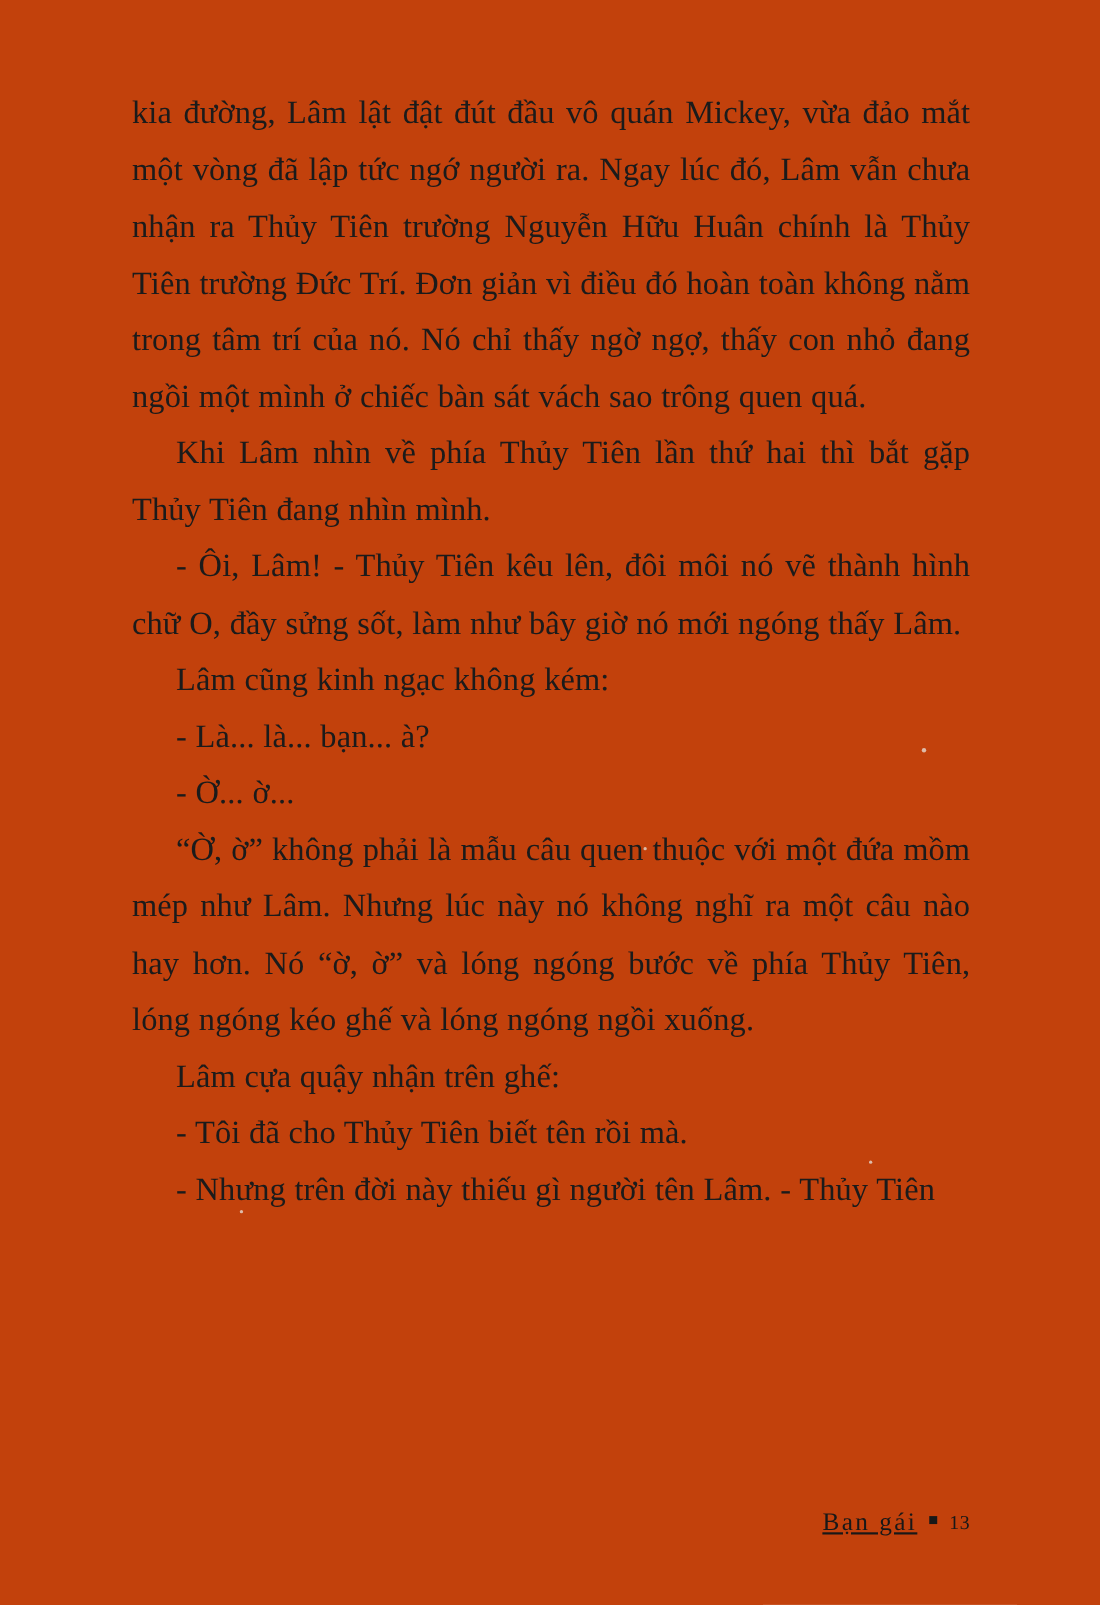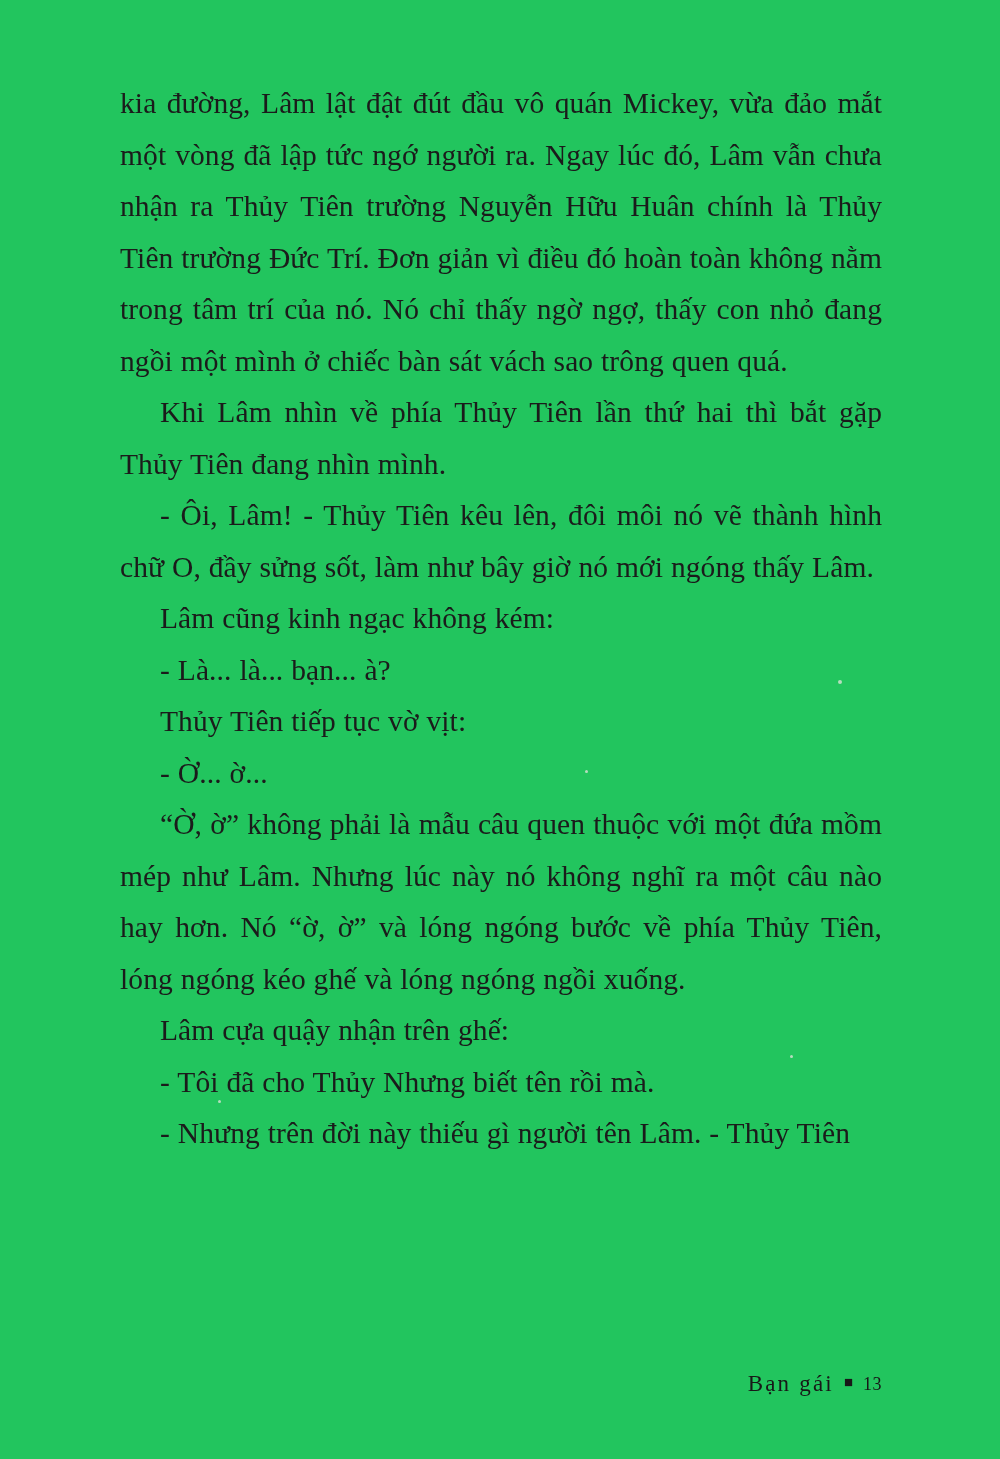--- a/index.html
+++ b/index.html
@@ -13,21 +13,21 @@
     position: relative;
     font-family: "Liberation Serif", serif;
     color: #1b1b1b;
     overflow: hidden;
   }
   .page {
     position: absolute;
     top: 0; left: 0;
     width: 1000px;
     height: 1459px;
-    background: #22c55e;
+    background: #c2410c;
   }
   .text-block {
     position: absolute;
     top: 78px;
     left: 120px;
     width: 762px;
   }
   p.para {
     margin: 0;
     font-size: 29.5px;
@@ -50,20 +50,21 @@
     right: 118px;
     display: flex;
     align-items: center;
     gap: 10px;
     font-family: "Liberation Serif", serif;
   }
   .footer .book-title {
     font-size: 23px;
     letter-spacing: 2.2px;
     color: #181818;
+    text-decoration: underline;
   }
   .footer .sep {
     font-size: 15px;
     line-height: 1;
     color: #181818;
     transform: translateY(-2px);
   }
   .footer .page-num {
     font-size: 18px;
     letter-spacing: 0.5px;
@@ -86,25 +87,24 @@
   <div class="speck" style="left:585px; top:770px; width:3px; height:3px;"></div>
   <div class="speck" style="left:218px; top:1100px; width:3px; height:3px;"></div>
   <div class="speck" style="left:790px; top:1055px; width:3px; height:3px;"></div>
 
   <div class="text-block">
     <p class="para first">kia đường, Lâm lật đật đút đầu vô quán Mickey, vừa đảo mắt một vòng đã lập tức ngớ người ra. Ngay lúc đó, Lâm vẫn chưa nhận ra Thủy Tiên trường Nguyễn Hữu Huân chính là Thủy Tiên trường Đức Trí. Đơn giản vì điều đó hoàn toàn không nằm trong tâm trí của nó. Nó chỉ thấy ngờ ngợ, thấy con nhỏ đang ngồi một mình ở chiếc bàn sát vách sao trông quen quá.</p>
     <p class="para">Khi Lâm nhìn về phía Thủy Tiên lần thứ hai thì bắt gặp Thủy Tiên đang nhìn mình.</p>
     <p class="para">- Ôi, Lâm! - Thủy Tiên kêu lên, đôi môi nó vẽ thành hình chữ O, đầy sửng sốt, làm như bây giờ nó mới ngóng thấy Lâm.</p>
     <p class="para nojust">Lâm cũng kinh ngạc không kém:</p>
     <p class="para nojust">- Là... là... bạn... à?</p>
-    <p class="para nojust">Thủy Tiên tiếp tục vờ vịt:</p>
     <p class="para nojust">- Ờ... ờ...</p>
     <p class="para">“Ờ, ờ” không phải là mẫu câu quen thuộc với một đứa mồm mép như Lâm. Nhưng lúc này nó không nghĩ ra một câu nào hay hơn. Nó “ờ, ờ” và lóng ngóng bước về phía Thủy Tiên, lóng ngóng kéo ghế và lóng ngóng ngồi xuống.</p>
     <p class="para nojust">Lâm cựa quậy nhận trên ghế:</p>
-    <p class="para nojust">- Tôi đã cho Thủy Nhưng biết tên rồi mà.</p>
+    <p class="para nojust">- Tôi đã cho Thủy Tiên biết tên rồi mà.</p>
     <p class="para nojust">- Nhưng trên đời này thiếu gì người tên Lâm. - Thủy Tiên</p>
   </div>
 
   <div class="footer">
     <span class="book-title">Bạn gái</span>
     <span class="sep">■</span>
     <span class="page-num">13</span>
   </div>
 
 </div>

